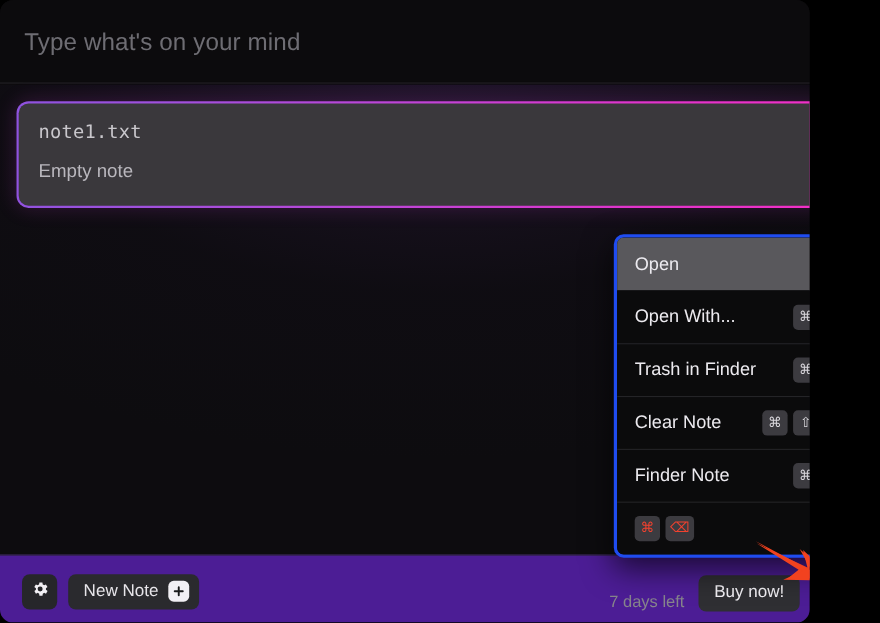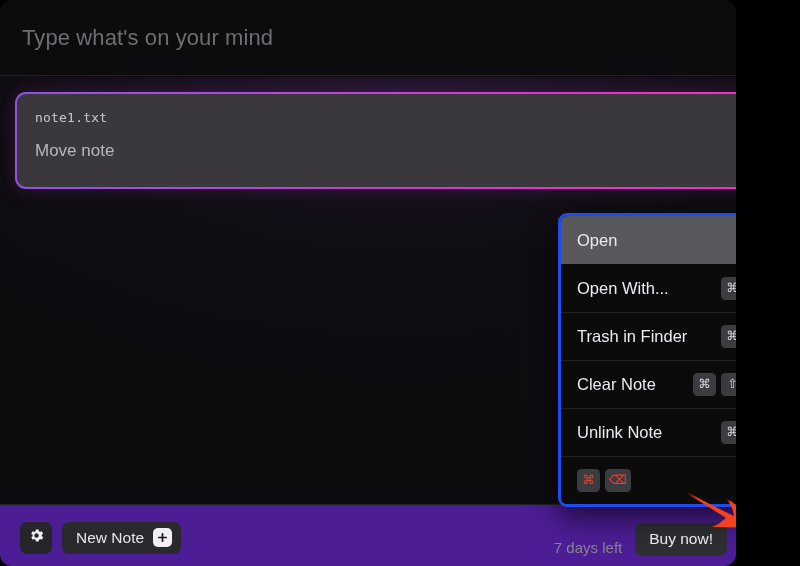--- a/index.html
+++ b/index.html
@@ -64,21 +64,21 @@
   #note-card-inner {
     position: relative;
     width: 100%;
     height: 100%;
     border-radius: 9px;
     background: #3a383c;
     padding: 16px 18px 0 18px;
   }
   #note-filename {
     font-family: "DejaVu Sans Mono", "Liberation Mono", monospace;
-    font-size: 13px;
+    font-size: 17px;
     color: #c9c7cc;
     letter-spacing: 0.2px;
   }
   #note-body {
     margin-top: 16px;
     font-size: 17px;
     color: #b9b7bd;
   }
   #note-expand-btn {
     position: absolute;
@@ -236,21 +236,21 @@
 
   <div id="header">
     <div id="header-placeholder">Type what's on your mind</div>
   </div>
 
   <div id="body">
 
     <div id="note-card">
       <div id="note-card-inner">
         <div id="note-filename">note1.txt</div>
-        <div id="note-body">Move note</div>
+        <div id="note-body">Empty note</div>
 
         <div id="note-expand-btn">
           <svg width="12" height="12" viewBox="0 0 12 12">
             <path d="M3.2 8.8 L8.3 3.7" stroke="#c9c7cc" stroke-width="1.3" stroke-linecap="round" fill="none"></path>
             <path d="M4.4 3.4 L8.7 3.4 L8.7 7.7" stroke="#c9c7cc" stroke-width="1.3" stroke-linecap="round" stroke-linejoin="round" fill="none"></path>
           </svg>
         </div>
       </div>
     </div>
 
@@ -279,21 +279,21 @@
       </div>
       <div class="menu-item">
         <span class="menu-label">Clear Note</span>
         <span class="menu-keys">
           <span class="keycap">⌘</span>
           <span class="keycap">⇧</span>
           <span class="keycap">C</span>
         </span>
       </div>
       <div class="menu-item">
-        <span class="menu-label">Unlink Note</span>
+        <span class="menu-label">Finder Note</span>
         <span class="menu-keys">
           <span class="keycap">⌘</span>
           <span class="keycap">U</span>
         </span>
       </div>
       <div class="menu-item danger">
         <span class="menu-keys">
           <span class="keycap">⌘</span>
           <span class="keycap">⌫</span>
         </span>

